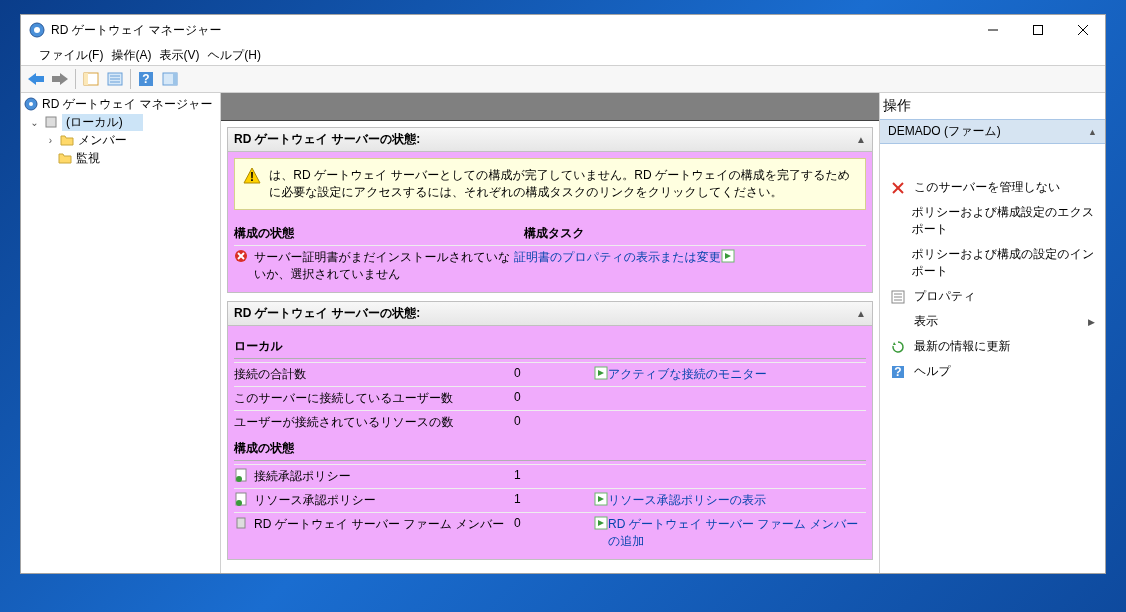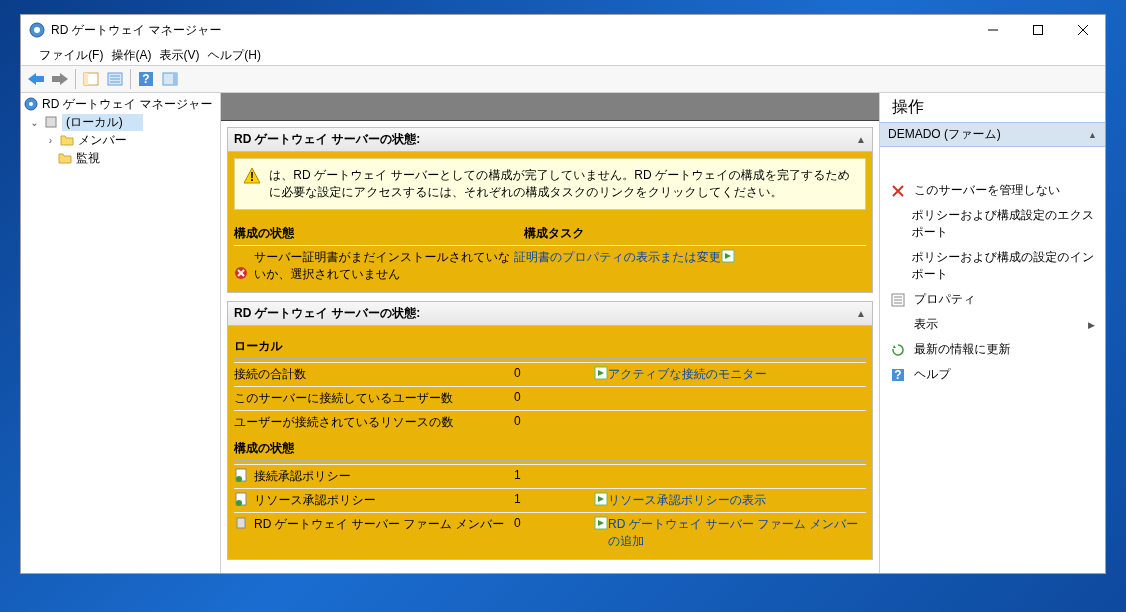--- a/index.html
+++ b/index.html
@@ -15,36 +15,36 @@
 .tbtn { width: 22px; height: 22px; display: flex; align-items: center; justify-content: center; }
 .tsep { width: 1px; height: 20px; background: #c0c0c0; margin: 0 2px; }
 .body { flex: 1; display: flex; min-height: 0; }
 .tree { width: 200px; border-right: 1px solid #d0d0d0; padding: 2px; overflow: auto; }
 .tree-row { display: flex; align-items: center; height: 18px; white-space: nowrap; gap: 3px; }
 .twisty { width: 11px; text-align: center; color: #555; font-size: 10px; cursor: pointer; }
 .ticon { width: 16px; height: 16px; display: inline-flex; align-items: center; justify-content: center; }
 .center { flex: 1; background: #fff; display: flex; flex-direction: column; overflow: auto; }
 .center-head { height: 28px; background: #808080; border-bottom: 1px solid #404040; }
 .center-body { padding: 6px; display: flex; flex-direction: column; gap: 8px; }
-.panel { border: 1px solid #c0c0c0; background: #eab308; }
+.panel { border: 1px solid #c0c0c0; background: #f0abfc; }
 .panel-head { background: linear-gradient(#f7f7f7,#e6e6e6); border-bottom: 1px solid #c0c0c0; padding: 3px 6px; display: flex; justify-content: space-between; align-items: center; font-weight: bold; }
 .collapse { font-size: 10px; color: #555; cursor: pointer; }
 .warning-box { background: #ffffe0; border: 1px solid #d6d28c; padding: 8px; margin: 6px; display: flex; gap: 8px; align-items: flex-start; }
 .panel-body { padding: 6px; }
 .cols { display: flex; }
 .col-label { width: 290px; font-weight: bold; padding: 3px 0; }
 .row { display: flex; align-items: flex-start; padding: 3px 0; border-top: 1px solid #eee; }
 .row:first-child { border-top: none; }
-.cell-a { width: 280px; display: flex; align-items: flex-end; gap: 6px; }
+.cell-a { width: 280px; display: flex; align-items: flex-start; gap: 6px; }
 .cell-b { width: 80px; }
 .cell-c { flex: 1; display: flex; align-items: flex-start; gap: 0; }
 .link { color: #0645ad; cursor: pointer; }
 .section-head { font-weight: bold; padding: 6px 0 3px 0; border-bottom: 1px solid #b0b0b0; margin-bottom: 3px; }
 .actions { width: 226px; border-left: 1px solid #d0d0d0; display: flex; flex-direction: column; }
-.actions-title { padding: 4px 12px; font-size: 16px; }
+.actions-title { padding: 4px 3px; font-size: 14px; }
 .actions-head { background: #d6e4f2; border-top: 1px solid #a9c6e6; border-bottom: 1px solid #a9c6e6; padding: 3px 8px; display: flex; justify-content: space-between; align-items: center; }
 .actions-list { padding: 4px 0; margin-top: 27px; }
 .action-item { display: flex; align-items: center; gap: 8px; padding: 4px 10px; cursor: pointer; }
 .aicon { width: 16px; height: 16px; display: flex; align-items: center; justify-content: center; }
 .chev { font-size: 9px; color: #555; }
 </style>
 </head>
 <body>
 
 <div class="window">

